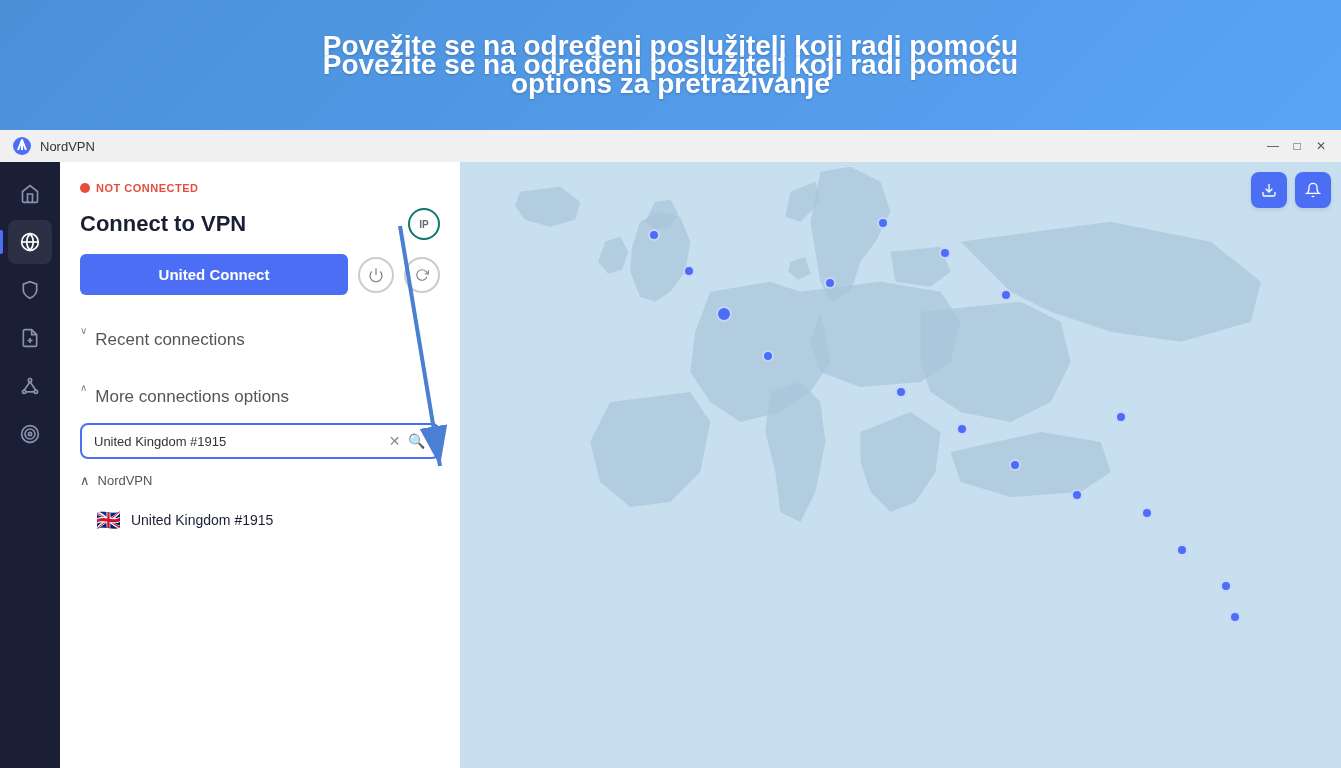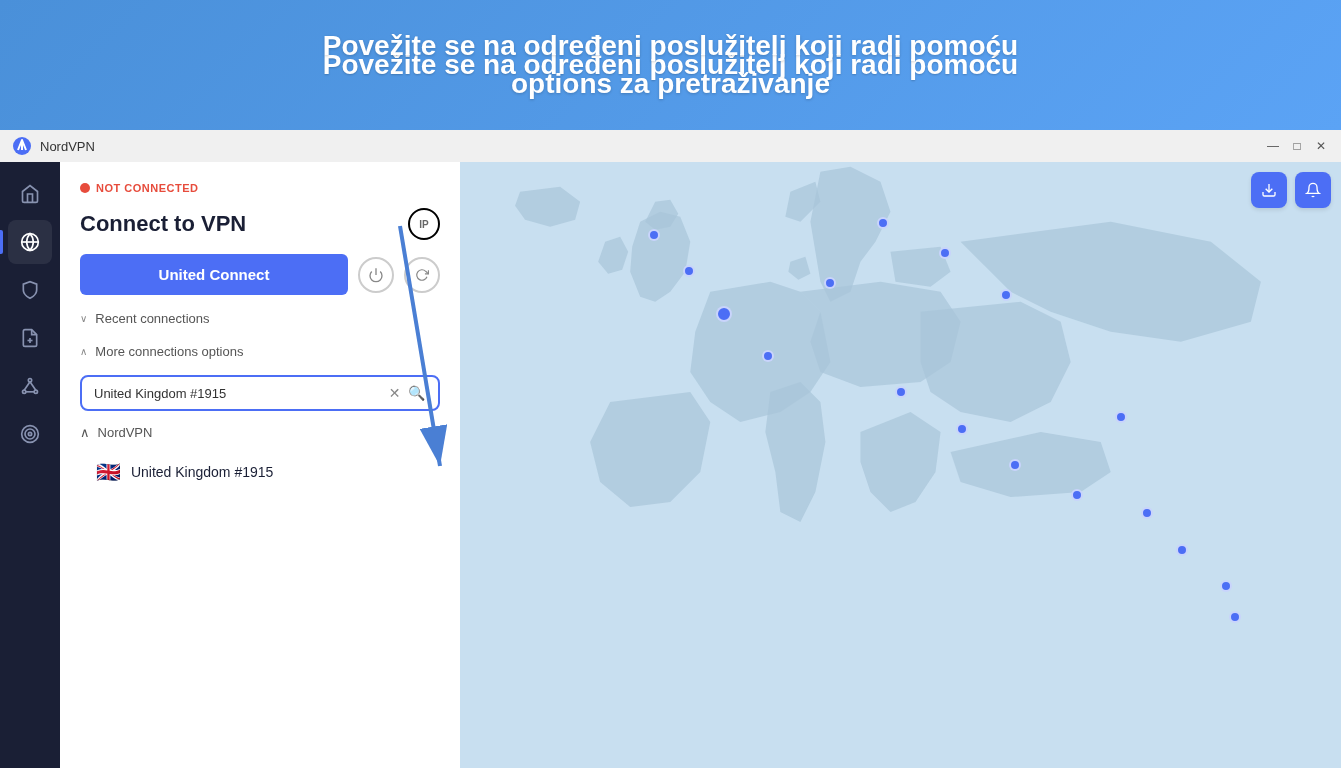--- a/index.html
+++ b/index.html
@@ -180,21 +180,21 @@
     }
     .connect-title {
       font-size: 22px;
       font-weight: 700;
       color: #1a1f35;
     }
     .ip-badge {
       width: 32px;
       height: 32px;
       border-radius: 50%;
-      border: 2px solid #000000;
+      border: 2px solid #0f766e;
       display: flex;
       align-items: center;
       justify-content: center;
       font-size: 10px;
       font-weight: 700;
       color: #666;
       cursor: pointer;
     }
 
     
@@ -250,22 +250,23 @@
       cursor: pointer;
       color: #555;
       font-size: 13px;
       padding: 2px 0;
     }
     .section-row .chevron {
       font-size: 10px;
       color: #888;
     }
     .section-label {
-      font-size: 13px;
+      font-size: 17px;
       color: #555;
+      margin-top: 19px;
     }
 
     
     .search-box {
       border: 2px solid #4c6ef5;
       border-radius: 8px;
       display: flex;
       align-items: center;
       padding: 8px 12px;
       gap: 8px;

